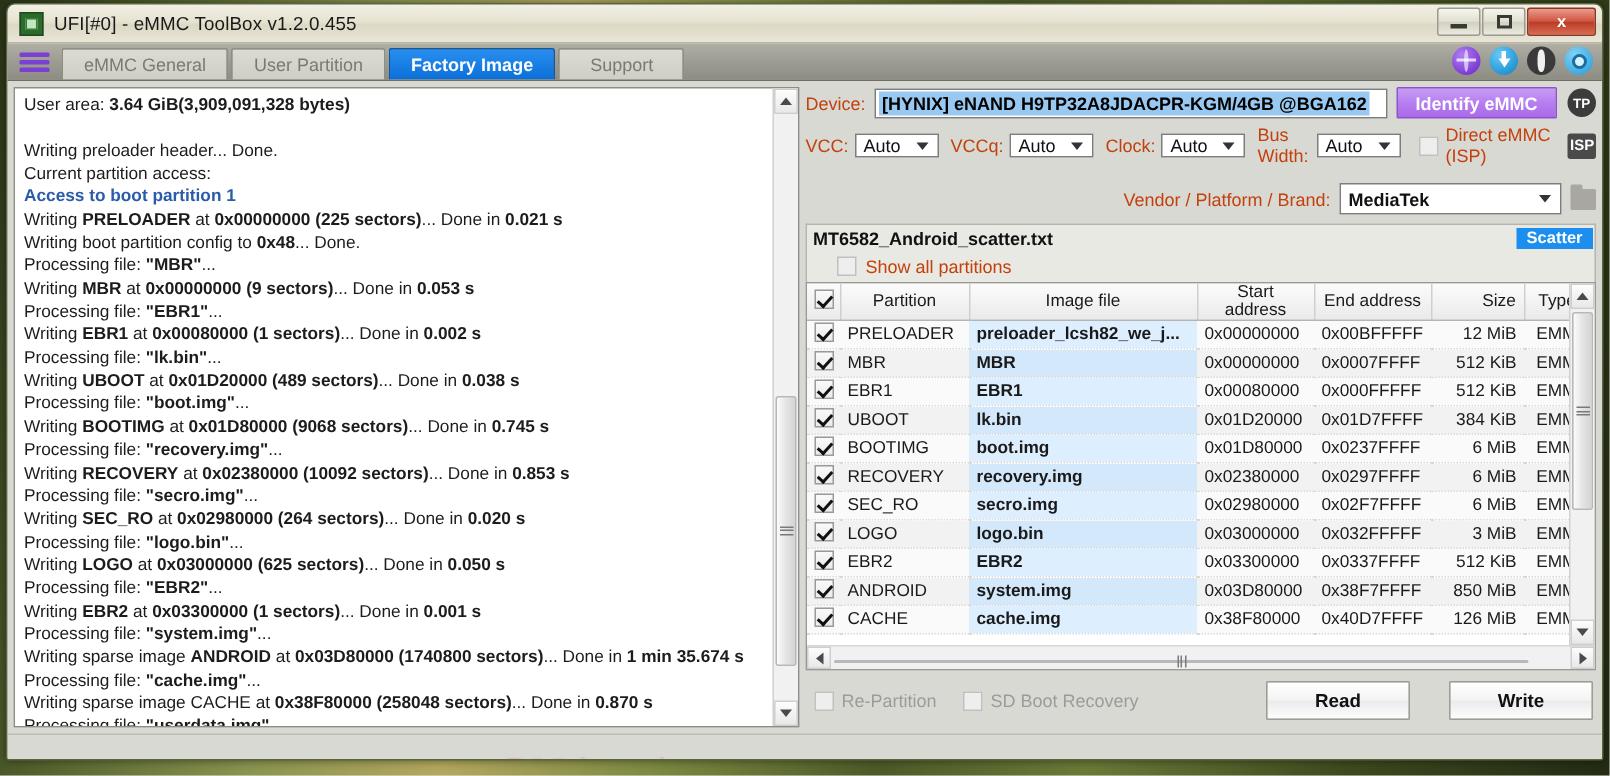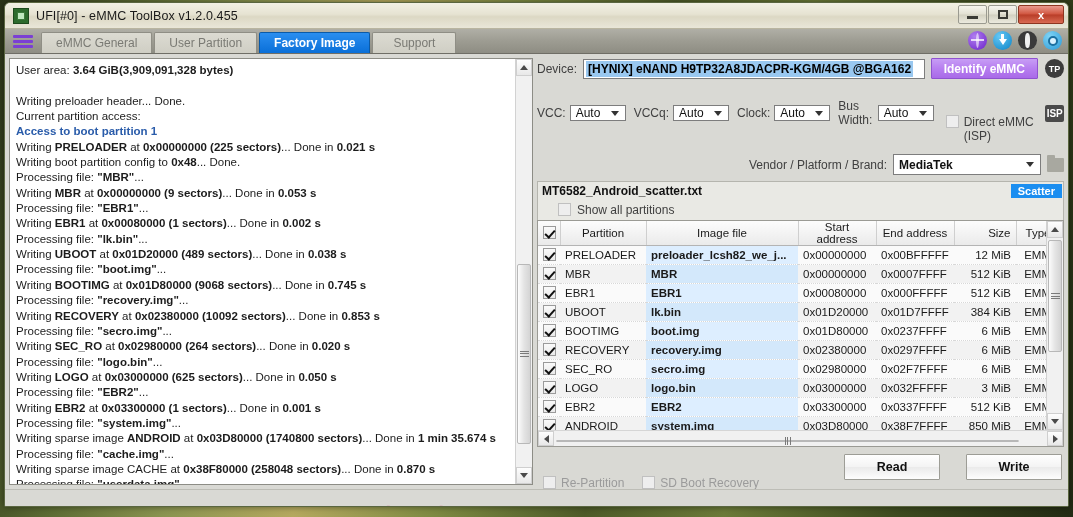--- a/index.html
+++ b/index.html
@@ -169,21 +169,21 @@
     border: 1px solid #b8b8b8; border-radius: 2px;
     display: flex; align-items: center; justify-content: center;
   }
   .grip { width: 9px; }
   .grip span { display:block; height:1px; background:#7a7a7a; margin:1.5px 0; }
 
   
   #rightpanel { flex: 1; display: flex; flex-direction: column; min-width:0; gap:0; }
 
   .devrow { display: flex; align-items: center; margin-bottom: 4px; }
-  .lbl { font-size: 12px; color: #404040; }
+  .lbl { font-size: 12px; color: #c2410c; }
   #device-input {
     flex: 1; height: 20px; margin-left: 6px;
     border: 1px solid #7d7d7d; background: #fff;
     display: flex; align-items: center; padding: 0 2px;
   }
   #device-value {
     background: #99c8f0; color: #000; font-weight: bold; font-size: 12px;
     padding: 1px 2px; white-space: nowrap; overflow: hidden;
   }
   #identify-btn {
@@ -213,21 +213,21 @@
     padding: 0 2px 0 5px; font-size: 12px; color: #111;
   }
   .sel .arw { width:0;height:0;border-left:4px solid transparent;border-right:4px solid transparent;border-top:5px solid #333; margin-left:8px;margin-right:4px;}
   .cbx { width: 13px; height: 13px; border: 1px solid #9a9a9a; background: linear-gradient(180deg,#fafafa,#ebebeb); display:inline-block; position:relative; flex:0 0 13px;}
   .cbx.checked::after {
     content:""; position:absolute; left:3px; top:1px;
     width:4px; height:8px; border:solid #111; border-width:0 2px 2px 0;
     transform: rotate(42deg);
   }
   .cbx.dim { border-color:#c0c0c0; background:#eee; }
-  .chkwrap { display:flex; gap:5px;margin-top:32px; }
+  .chkwrap { display:flex; align-items:center; gap:5px; }
   .chkwrap.disabled .lbl { color: #9b9b9b; }
 
   .vendrow { display: flex; align-items: center; justify-content: flex-end; margin: 7px 0 6px 0; }
   #vendor-sel { width: 148px; height: 21px; font-weight: bold; }
   .foldericon {
     width: 17px; height: 14px; margin-left: 6px;
     background: #a8a8a0; border-radius: 1px; position: relative;
   }
   .foldericon::before{content:"";position:absolute;left:0;top:-3px;width:8px;height:4px;background:#a8a8a0;border-radius:1px 1px 0 0;}
 

